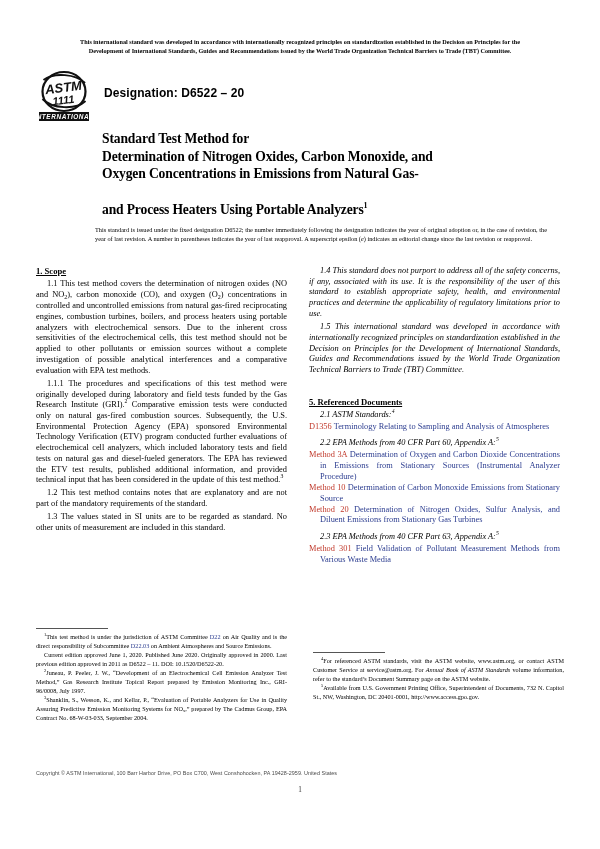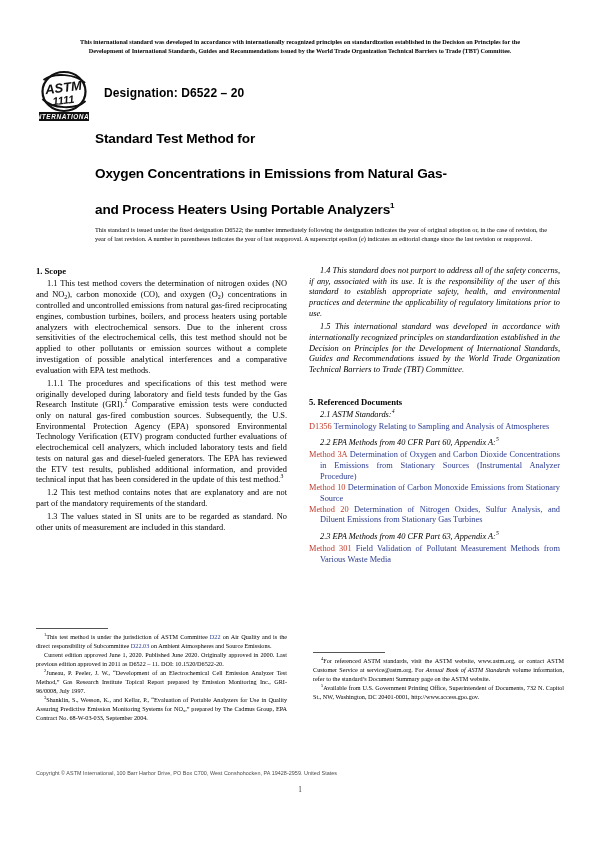--- a/index.html
+++ b/index.html
@@ -58,24 +58,24 @@
     font-size: 12px;
     font-weight: bold;
     letter-spacing: 0.1px;
     margin-left: 12px;
     padding-bottom: 6px;
   }
 
   
   .doc-title {
     position: absolute;
-    left: 95px;
+    left: 102px;
     top: 130px;
     width: 452px;
-    font-family: Liberation Sans, sans-serif;
+    font-family: Liberation Serif, serif;
     font-weight: bold;
     font-size: 13.6px;
     line-height: 1.30;
     letter-spacing: -0.15px;
   }
   .doc-title .sup {
     font-size: 8px;
     vertical-align: super;
     line-height: 0;
   }
@@ -105,20 +105,21 @@
   }
   .col-left  { left: 36px; }
   .col-right { left: 309px; }
 
   h2.sec {
     font-size: 8.6px;
     font-weight: bold;
     margin: 0 0 3px 0;
     text-align: left;
     line-height: 1.2;
+    text-decoration: underline;
   }
   p.para {
     margin: 0 0 2.5px 0;
     text-indent: 11px;
     text-align: justify;
     hyphens: auto;
   }
   p.para.ital { font-style: italic; }
   p.para.last { margin-bottom: 21px; }
   sub { font-size: 0.72em; vertical-align: -0.25em; }
@@ -212,21 +213,21 @@
         <text x="28" y="35" font-family="Liberation Sans, sans-serif" font-size="11" font-weight="bold" font-style="italic" text-anchor="middle" fill="#111" transform="rotate(-7 28 35)">1111</text>
         <rect x="3" y="43" width="50" height="9" fill="#111"></rect>
         <text x="28" y="50" font-family="Liberation Sans, sans-serif" font-size="6.4" font-weight="bold" font-style="italic" letter-spacing="0.6" text-anchor="middle" fill="#fff">INTERNATIONAL</text>
       </svg>
     </div>
     <div class="designation">Designation: D6522 – 20</div>
   </div>
 
   <div class="doc-title">
     <span>Standard Test Method for</span><br>
-    <br>
+    <span>Determination of Nitrogen Oxides, Carbon Monoxide, and</span><br>
     <span>Oxygen Concentrations in Emissions from Natural Gas-</span><br>
     <br>
     <span>and Process Heaters Using Portable Analyzers</span><span class="sup">1</span>
   </div>
 
   <div class="issuance">
     <span>This standard is issued under the fixed designation D6522; the number immediately following the designation indicates the year of original adoption or, in the case of revision, the year of last revision. A number in parentheses indicates the year of last reapproval. A superscript epsilon (</span><i>e</i><span>) indicates an editorial change since the last revision or reapproval.</span>
   </div>
 
   <div class="col col-left">

